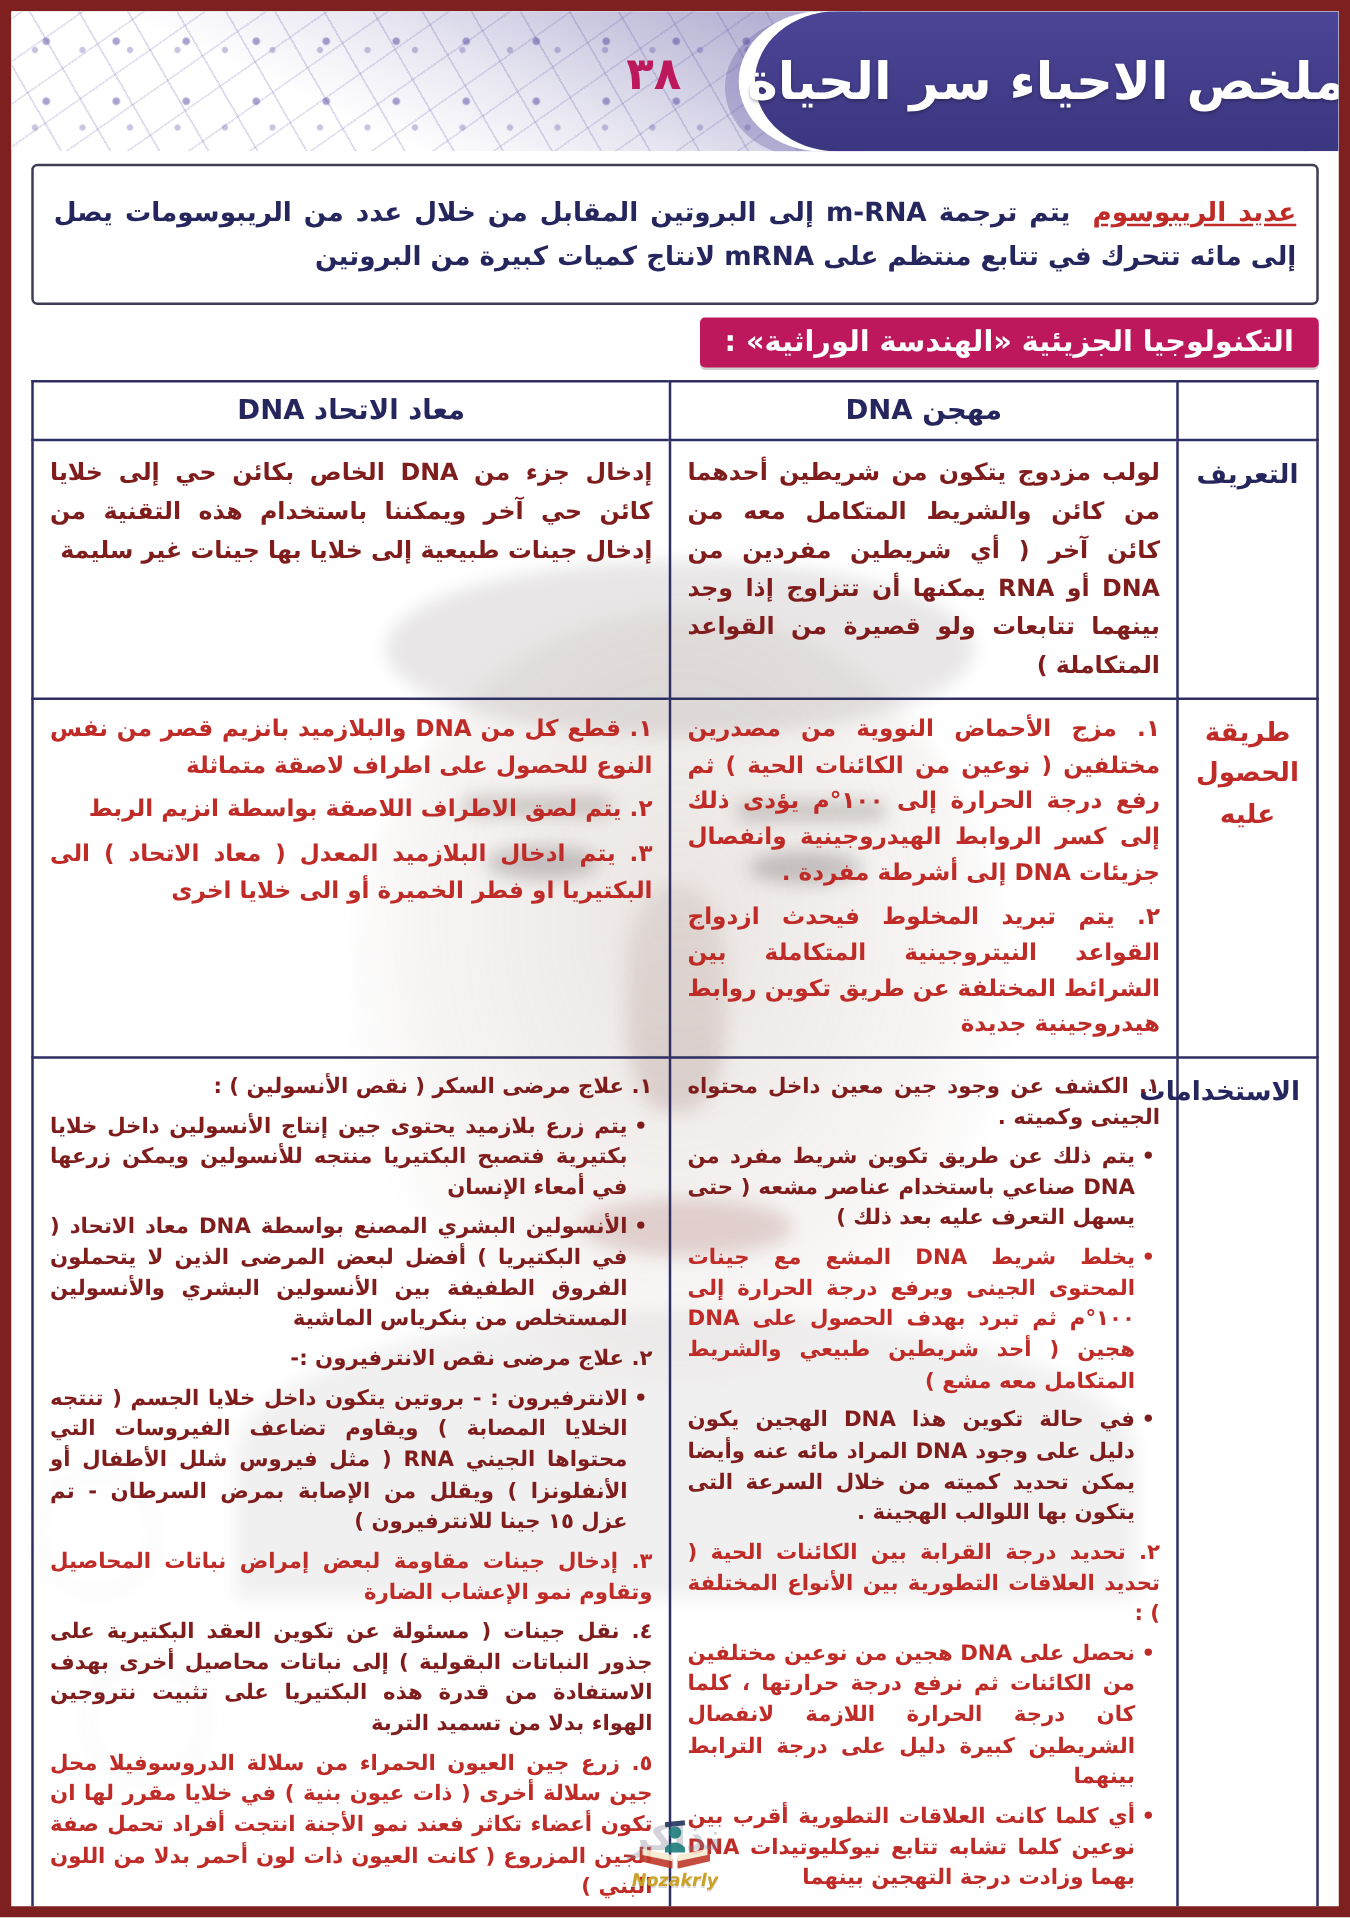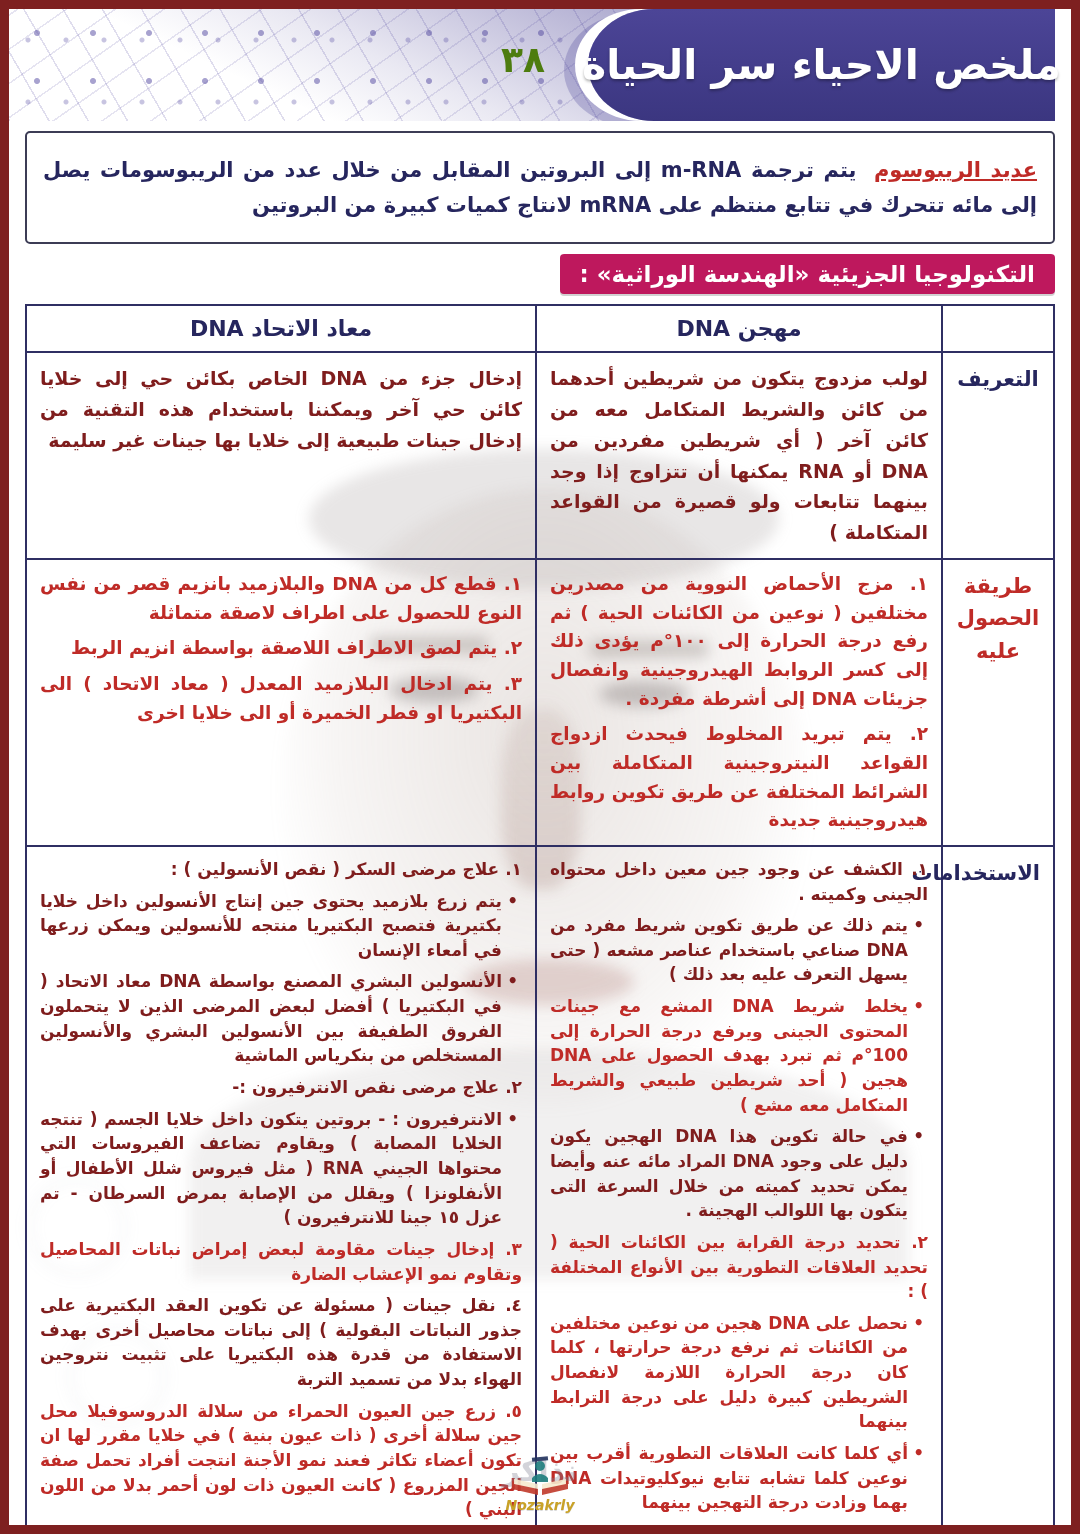--- a/index.html
+++ b/index.html
@@ -21,34 +21,34 @@
     position: absolute; top: 0; left: 0; width: 64%; height: 100%;
     background-image:
       linear-gradient(205deg, rgba(76,68,150,.50), rgba(76,68,150,.12) 45%, transparent 65%),
       radial-gradient(circle, rgba(96,86,168,.55) 2.5px, transparent 3.5px),
       radial-gradient(circle, rgba(96,86,168,.35) 2px, transparent 3px),
       repeating-linear-gradient(60deg, rgba(96,86,168,.20) 0 1.5px, transparent 1.5px 34px),
       repeating-linear-gradient(-35deg, rgba(96,86,168,.16) 0 1.5px, transparent 1.5px 28px);
     background-size: auto, 56px 48px, 38px 62px, auto, auto;
   }
   .banner-right {
-    position: absolute; right: 16px; top: 0; height: 100%; width: 44%;
+    position: absolute; right: 0; top: 0; height: 100%; width: 44%;
     background: linear-gradient(180deg, #4c4597, #3b3680);
     border-radius: 130px 0 0 130px / 110px 0 0 110px;
     box-shadow: -13px 0 0 #ffffff, -24px 5px 0 rgba(86,78,158,.30);
     display: flex; align-items: center; justify-content: center;
   }
   .banner-title {
     color: #ffffff; font-size: 41px; font-weight: 700;
     padding: 0 14px; white-space: nowrap;
     text-shadow: 0 2px 3px rgba(0,0,0,.30);
   }
   .page-num {
     position: absolute; left: 492px; top: 30px;
-    font-size: 36px; font-weight: 700; color: #4d7c0f;
+    font-size: 36px; font-weight: 700; color: #be185d;
   }
 
   
   .intro {
     margin: 10px 16px 0;
     border: 2.5px solid #3c3c55; border-radius: 5px;
     padding: 20px 16px;
     font-size: 21px; font-weight: 700; color: #26265e;
     line-height: 1.65; text-align: justify;
     position: relative; z-index: 1; background: rgba(255,255,255,.65);
@@ -209,21 +209,21 @@
             <div class="item red">٢. يتم لصق الاطراف اللاصقة بواسطة انزيم الربط</div>
             <div class="item red">٣. يتم ادخال البلازميد المعدل ( معاد الاتحاد ) الى البكتيريا او فطر الخميرة أو الى خلايا اخرى</div>
           </td>
         </tr>
 
         <tr class="uses">
           <th class="rowlabel">الاستخدامات</th>
           <td>
             <div class="item dark">١. الكشف عن وجود جين معين داخل محتواه الجينى وكميته .</div>
             <div class="item b dark">يتم ذلك عن طريق تكوين شريط مفرد من DNA صناعي باستخدام عناصر مشعه ( حتى يسهل التعرف عليه بعد ذلك )</div>
-            <div class="item b red">يخلط شريط DNA المشع مع جينات المحتوى الجينى ويرفع درجة الحرارة إلى 100°م ثم تبرد بهدف الحصول على DNA هجين ( أحد شريطين طبيعي والشريط المتكامل معه مشع )</div>
+            <div class="item b red">يخلط شريط DNA المشع مع جينات المحتوى الجينى ويرفع درجة الحرارة إلى ١٠٠°م ثم تبرد بهدف الحصول على DNA هجين ( أحد شريطين طبيعي والشريط المتكامل معه مشع )</div>
             <div class="item b dark">في حالة تكوين هذا DNA الهجين يكون دليل على وجود DNA المراد مائه عنه وأيضا يمكن تحديد كميته من خلال السرعة التى يتكون بها اللوالب الهجينة .</div>
             <div class="item red">٢. تحديد درجة القرابة بين الكائنات الحية ( تحديد العلاقات التطورية بين الأنواع المختلفة ) :</div>
             <div class="item b red">نحصل على DNA هجين من نوعين مختلفين من الكائنات ثم نرفع درجة حرارتها ، كلما كان درجة الحرارة اللازمة لانفصال الشريطين كبيرة دليل على درجة الترابط بينهما</div>
             <div class="item b red">أي كلما كانت العلاقات التطورية أقرب بين نوعين كلما تشابه تتابع نيوكليوتيدات DNA بهما وزادت درجة التهجين بينهما</div>
           </td>
           <td>
             <div class="item dark">١. علاج مرضى السكر ( نقص الأنسولين ) :</div>
             <div class="item b dark">يتم زرع بلازميد يحتوى جين إنتاج الأنسولين داخل خلايا بكتيرية فتصبح البكتيريا منتجه للأنسولين ويمكن زرعها في أمعاء الإنسان</div>
             <div class="item b dark">الأنسولين البشري المصنع بواسطة DNA معاد الاتحاد ( في البكتيريا ) أفضل لبعض المرضى الذين لا يتحملون الفروق الطفيفة بين الأنسولين البشري والأنسولين المستخلص من بنكرياس الماشية</div>
             <div class="item dark">٢. علاج مرضى نقص الانترفيرون :-</div>

